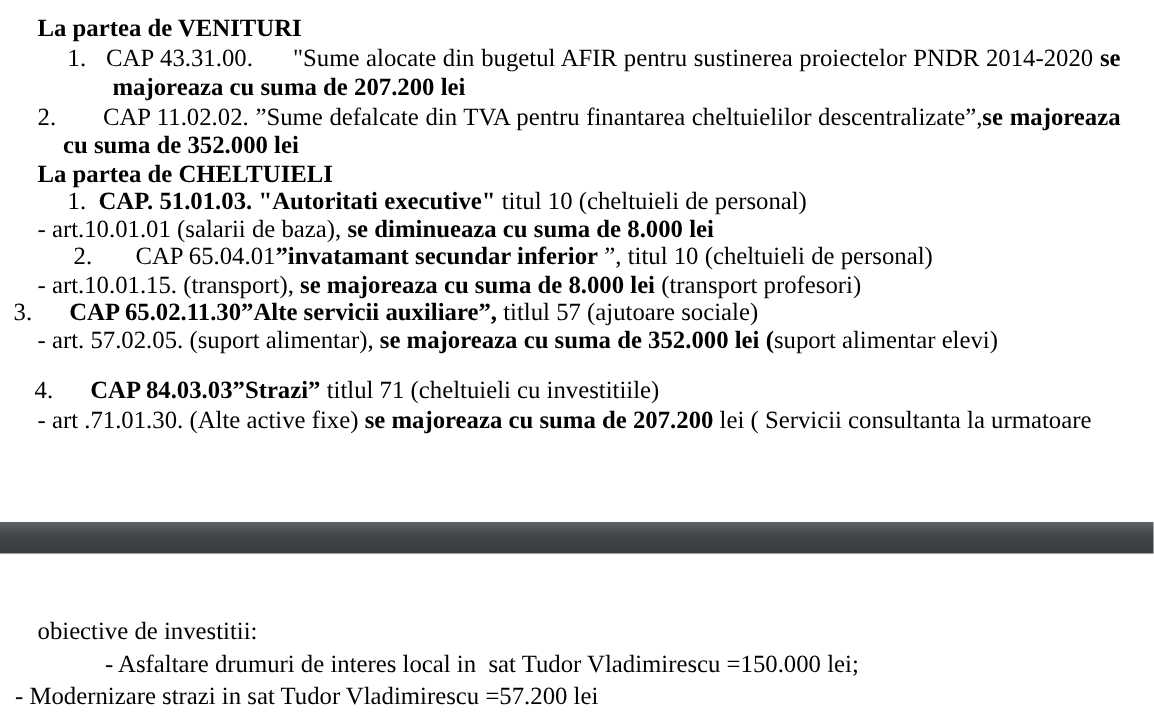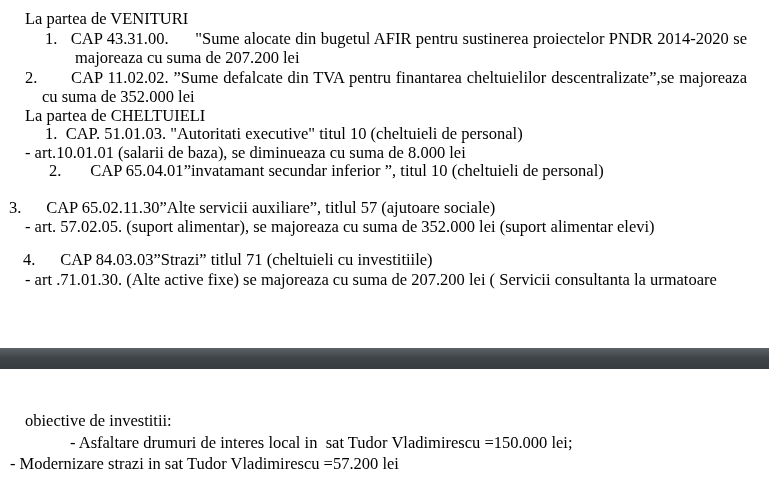--- a/index.html
+++ b/index.html
@@ -24,41 +24,42 @@
   .line {
     position: absolute;
     white-space: nowrap;
   }
   .line.justify {
     white-space: normal;
     text-align: justify;
     text-align-last: justify;
   }
   .b {
-    font-weight: normal;
+    font-weight: bold;
   }
   #divider {
     position: absolute;
     left: 0;
     width: 769px;
   }
 </style>
 </head>
 <body>
 
 <div id="doc">
     <div class="line" style="top: 9px; left: 25px;"><span class="b">La partea de VENITURI</span></div>
     <div class="line justify" style="top: 29px; left: 45px; width: 702px;"><span>1.&nbsp;&nbsp; CAP 43.31.00. &nbsp;&nbsp;&nbsp;&nbsp; "Sume alocate din bugetul AFIR pentru sustinerea proiectelor PNDR 2014-2020 </span><span class="b">se</span></div>
     <div class="line" style="top: 48px; left: 75px; text-align: center;"><span class="b">majoreaza cu suma de 207.200 lei</span></div>
     <div class="line justify" style="top: 68px; left: 25px; width: 722px;"><span>2.&nbsp;&nbsp;&nbsp;&nbsp;&nbsp;&nbsp;&nbsp;CAP 11.02.02. ”Sume defalcate din TVA pentru finantarea cheltuielilor descentralizate”,</span><span class="b">se majoreaza</span></div>
     <div class="line" style="top: 87px; left: 42px;"><span class="b">cu suma de 352.000 lei</span></div>
     <div class="line" style="top: 106px; left: 25px;"><span class="b">La partea de CHELTUIELI</span></div>
     <div class="line" style="top: 124px; left: 45px;"><span>1.&nbsp;&nbsp;</span><span class="b">CAP. 51.01.03. "Autoritati executive"</span><span> titul 10 (cheltuieli de personal)</span></div>
     <div class="line" style="top: 143px; left: 25px;"><span>- art.10.01.01 (salarii de baza), </span><span class="b">se diminueaza cu suma de 8.000 lei</span></div>
     <div class="line" style="top: 161px; left: 25px; margin-left: 24px;"><span>2.&nbsp;&nbsp;&nbsp;&nbsp;&nbsp;&nbsp;&nbsp;CAP 65.04.01</span><span class="b">”invatamant secundar inferior</span><span> ”, titul 10 (cheltuieli de personal)</span></div>
+    <div class="line" style="top: 180px; left: 25px;"><span>- art.10.01.15. (transport), </span><span class="b">se majoreaza cu suma de 8.000 lei</span><span> (transport profesori)</span></div>
     <div class="line" style="top: 198px; left: 9px;"><span>3.&nbsp;&nbsp;&nbsp;&nbsp;&nbsp;&nbsp;</span><span class="b">CAP 65.02.11.30”Alte servicii auxiliare”,</span><span> titlul 57 (ajutoare sociale)</span></div>
     <div class="line" style="top: 217px; left: 25px;"><span>- art. 57.02.05. (suport alimentar), </span><span class="b">se majoreaza cu suma de 352.000 lei (</span><span>suport alimentar elevi)</span></div>
     <div class="line" style="top: 250px; left: 23px;"><span>4.&nbsp;&nbsp;&nbsp;&nbsp;&nbsp;&nbsp;</span><span class="b">CAP 84.03.03”Strazi”</span><span> titlul 71 (cheltuieli cu investitiile)</span></div>
     <div class="line" style="top: 270px; left: 25px;"><span>- art .71.01.30. (Alte active fixe) </span><span class="b">se majoreaza cu suma de 207.200</span><span> lei ( Servicii consultanta la urmatoare</span></div>
     <div class="line" style="top: 411px; left: 25px;"><span>obiective de investitii:</span></div>
     <div class="line" style="top: 433px; left: 25px; margin-left: 45px;"><span>- Asfaltare drumuri de interes local in &nbsp;sat Tudor Vladimirescu =150.000 lei;</span></div>
     <div class="line" style="top: 454px; left: 10px;"><span>- Modernizare strazi in sat Tudor Vladimirescu =57.200 lei</span></div>
   </div>
 <div id="divider" style="top: 348px; height: 21px; background: linear-gradient(rgb(93, 99, 102) 0%, rgb(63, 69, 72) 45%, rgb(54, 60, 63) 100%);"></div>
 

